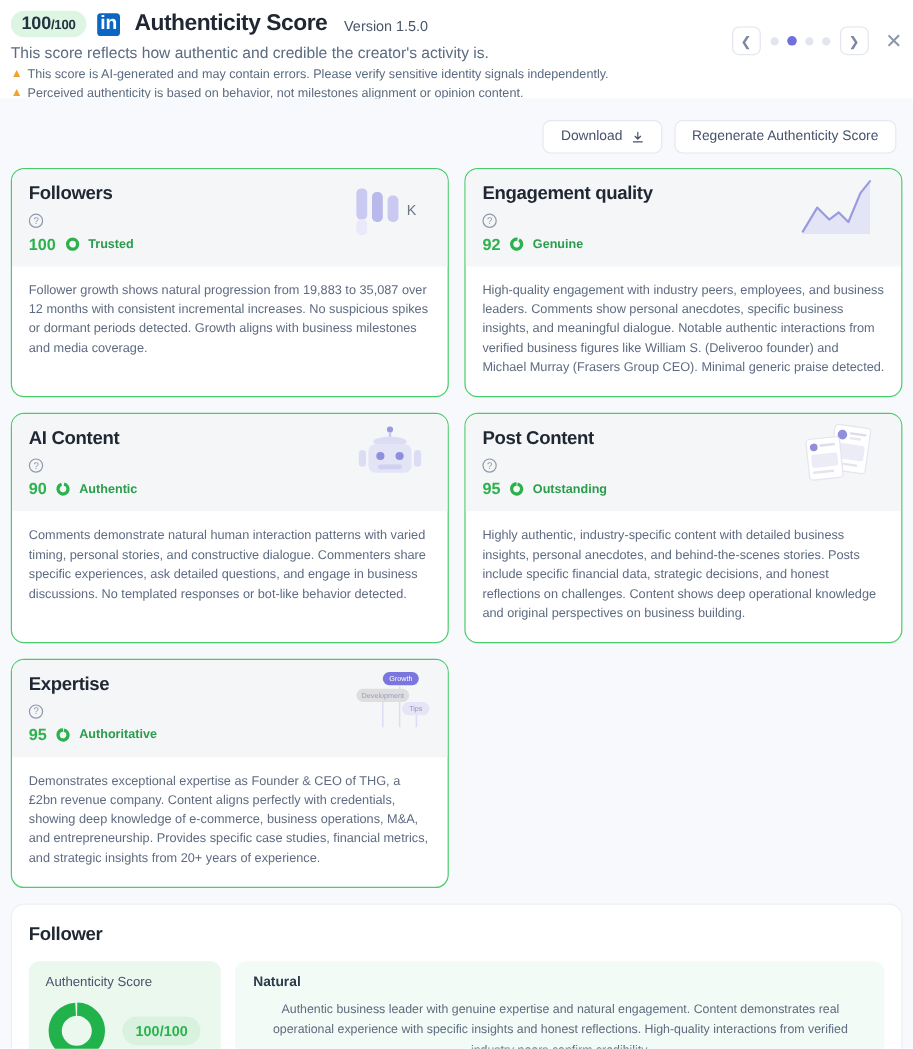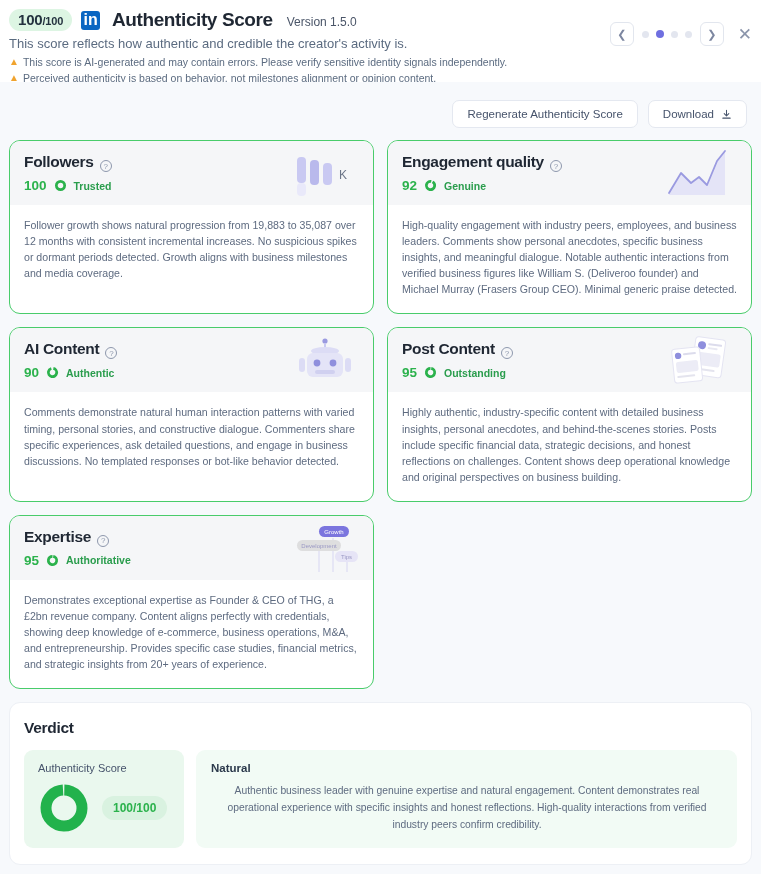--- a/index.html
+++ b/index.html
@@ -59,21 +59,21 @@
 
   
   .grid { padding: 12px 9px 0 9px; display: grid; grid-template-columns: 1fr 1fr; gap: 13px 13px; }
   .card {
     background: #fff; border: 1px solid #49cc6b; border-radius: 11px; overflow: hidden;
     display: flex; flex-direction: column;
   }
   .card-head {
     background: #f5f6f8; padding: 12px 14px 11px 14px; position: relative; min-height: 64px;
   }
-  .card-title { font-size: 15.5px; font-weight: 700; color: #1f2733; letter-spacing: -0.3px; display:flex; align-items:flex-end; gap:6px;}
+  .card-title { font-size: 15.5px; font-weight: 700; color: #1f2733; letter-spacing: -0.3px; display:flex; align-items:flex-start; gap:6px;flex-direction:column;}
   .q-ico {
     width: 12px; height: 12px; border-radius: 50%; border: 1px solid #8e98ad;
     color: #8e98ad; font-size: 8px; display: inline-flex; align-items:center;
     justify-content: center; font-weight: 400; position: relative; top: 1px;
   }
   .card-score { margin-top: 7px; display: flex; align-items: center; gap: 7px; }
   .sc-num { color: #2bb24c; font-size: 13.5px; font-weight: 700; }
   .sc-lab { color: #2a9d4d; font-size: 10.5px; font-weight: 600; }
   .ring { width: 13px; height: 13px; flex: none; }
   .card-art { position: absolute; right: 12px; top: 8px; width: 72px; height: 52px; }
@@ -140,28 +140,28 @@
         <div class="pg-btn">❯</div>
       </div>
       <div class="close-x">✕</div>
     </div>
   </div>
 
   <div class="body-area">
 
     <div class="toolbar">
       <div class="tb-btn">
-        <span>Regenerate Authenticity Score</span>
-      </div>
-      <div class="tb-btn">
         <span>Download</span>
         <svg width="11" height="11" viewBox="0 0 24 24">
           <path d="M12 3v11M7 10l5 5 5-5" stroke="#46536b" stroke-width="2.2" fill="none" stroke-linecap="round" stroke-linejoin="round"></path>
           <path d="M4 20h16" stroke="#46536b" stroke-width="2.4" stroke-linecap="round"></path>
         </svg>
+      </div>
+      <div class="tb-btn">
+        <span>Regenerate Authenticity Score</span>
       </div>
     </div>
 
     <div class="grid">
 
       <div class="card">
         <div class="card-head">
           <div class="card-title">
             <span>Followers</span>
             <span class="q-ico">?</span>
@@ -301,21 +301,21 @@
               <text x="57.5" y="34.8" text-anchor="middle" font-family="Liberation Sans, sans-serif" font-size="6" fill="#9a98c4">Tips</text>
             </svg>
           </div>
         </div>
         <div class="card-body">Demonstrates exceptional expertise as Founder &amp; CEO of THG, a £2bn revenue company. Content aligns perfectly with credentials, showing deep knowledge of e-commerce, business operations, M&amp;A, and entrepreneurship. Provides specific case studies, financial metrics, and strategic insights from 20+ years of experience.</div>
       </div>
 
     </div>
 
     <div class="verdict">
-      <div class="verdict-title">Verdict</div>
+      <div class="verdict-title">Follower</div>
       <div class="verdict-row">
         <div class="v-score-box">
           <div class="v-score-label">Authenticity Score</div>
           <div class="v-donut-row">
             <svg width="52" height="52" viewBox="0 0 52 52">
               <circle cx="26" cy="26" r="18" fill="none" stroke="#22b24c" stroke-width="11" stroke-dasharray="111 2.1" transform="rotate(-89 26 26)"></circle>
             </svg>
             <div class="v-pill">100/100</div>
           </div>
         </div>

